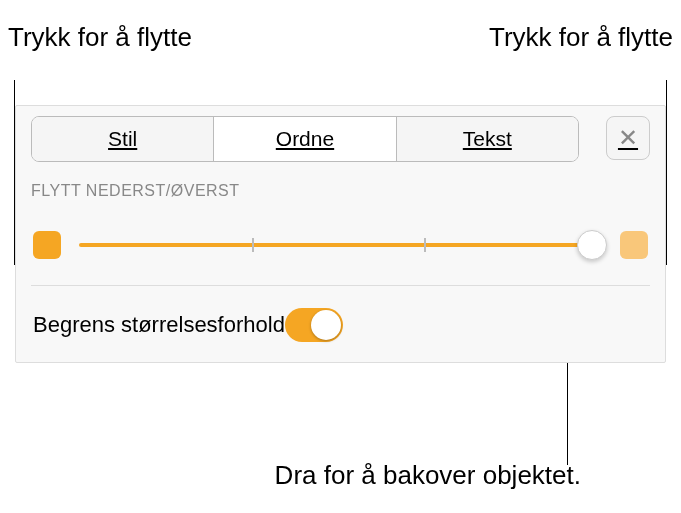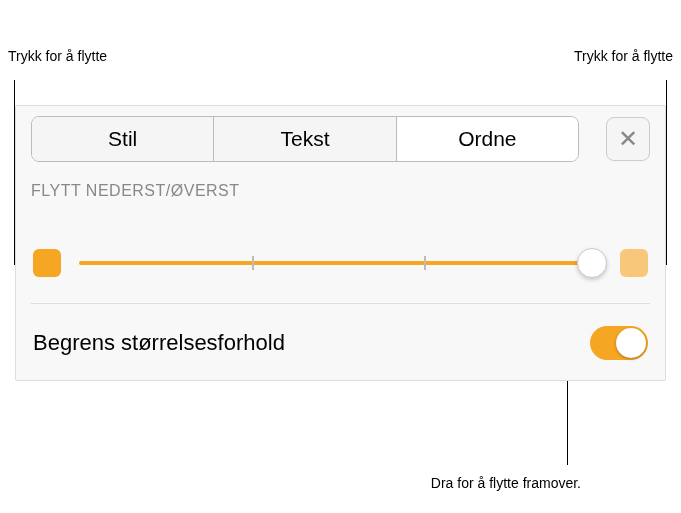--- a/index.html
+++ b/index.html
@@ -9,24 +9,23 @@
     }
     body {
       font-family: -apple-system, BlinkMacSystemFont, "Helvetica Neue", sans-serif;
       background: #fff;
       width: 681px;
       height: 513px;
       position: relative;
     }
     .callout {
       position: absolute;
-      font-size: 14px;
+      font-size: 26px;
       color: #000;
       line-height: 1.35;
-      margin-top: 27px;
     }
     .callout-left {
       top: 20px;
       left: 8px;
       text-align: left;
     }
     .callout-right {
       top: 20px;
       right: 8px;
       text-align: right;
@@ -41,23 +40,23 @@
       top: 105px;
       left: 15px;
       right: 15px;
       background: #f8f8f8;
       border: 1px solid #ddd;
       border-radius: 2px;
       padding-bottom: 10px;
     }
     .tabs {
       display: flex;
-      align-items: center;
       padding: 10px 15px 0 15px;
       gap: 12px;
+      text-decoration: underline;
     }
     .tab-group {
       display: flex;
       flex: 1;
       border: 1px solid #bbb;
       border-radius: 8px;
       overflow: hidden;
       background: #fff;
     }
     .tab {
@@ -91,21 +90,21 @@
       font-size: 24px;
       color: #888;
     }
     .section {
       padding: 20px 15px 0 15px;
     }
     .section-header {
       font-size: 16px;
       color: #888;
       letter-spacing: 0.5px;
-      margin-bottom: 48px;
+      margin-bottom: 30px;
     }
     .slider-row {
       display: flex;
       align-items: center;
       gap: 18px;
       padding: 0 2px 25px 2px;
       border-bottom: 1px solid #ddd;
     }
     .square-btn {
       width: 28px;
@@ -149,21 +148,20 @@
       border: 1px solid #ccc;
       border-radius: 50%;
       box-shadow: 0 2px 4px rgba(0,0,0,0.2);
       cursor: grab;
       top: 0;
       transform: translateX(-50%);
     }
     .toggle-row {
       display: flex;
       align-items: center;
-      justify-content: space-between;
       padding: 22px 2px 10px 2px;
     }
     .toggle-label {
       font-size: 22px;
       color: #000;
     }
     .toggle {
       width: 58px;
       height: 34px;
       background: #f5a623;
@@ -198,22 +196,22 @@
 </div>
 
 <div class="leader-line" style="left:14px; top:80px; width:1px; height:185px;"></div>
 <div class="leader-line" style="right:14px; top:80px; width:1px; height:185px;"></div>
 <div class="leader-line" style="left:567px; top:295px; width:1px; height:170px;"></div>
 
 <div class="panel">
   <div class="tabs">
     <div class="tab-group">
       <div class="tab">Stil</div>
+      <div class="tab active">Ordne</div>
       <div class="tab">Tekst</div>
-      <div class="tab active">Ordne</div>
     </div>
     <div class="close-btn">
       <span>✕</span>
     </div>
   </div>
 
   <div class="section">
     <div class="section-header">FLYTT NEDERST/ØVERST</div>
 
     <div class="slider-row">
@@ -230,14 +228,14 @@
     <div class="toggle-row">
       <div class="toggle-label">Begrens størrelsesforhold</div>
       <div class="toggle">
         <div class="toggle-knob"></div>
       </div>
     </div>
   </div>
 </div>
 
 <div class="callout callout-bottom">
-  <span>Dra for å flytte framover.</span>
+  <span>Dra for å bakover objektet.</span>
 </div>
 
 </body></html>

